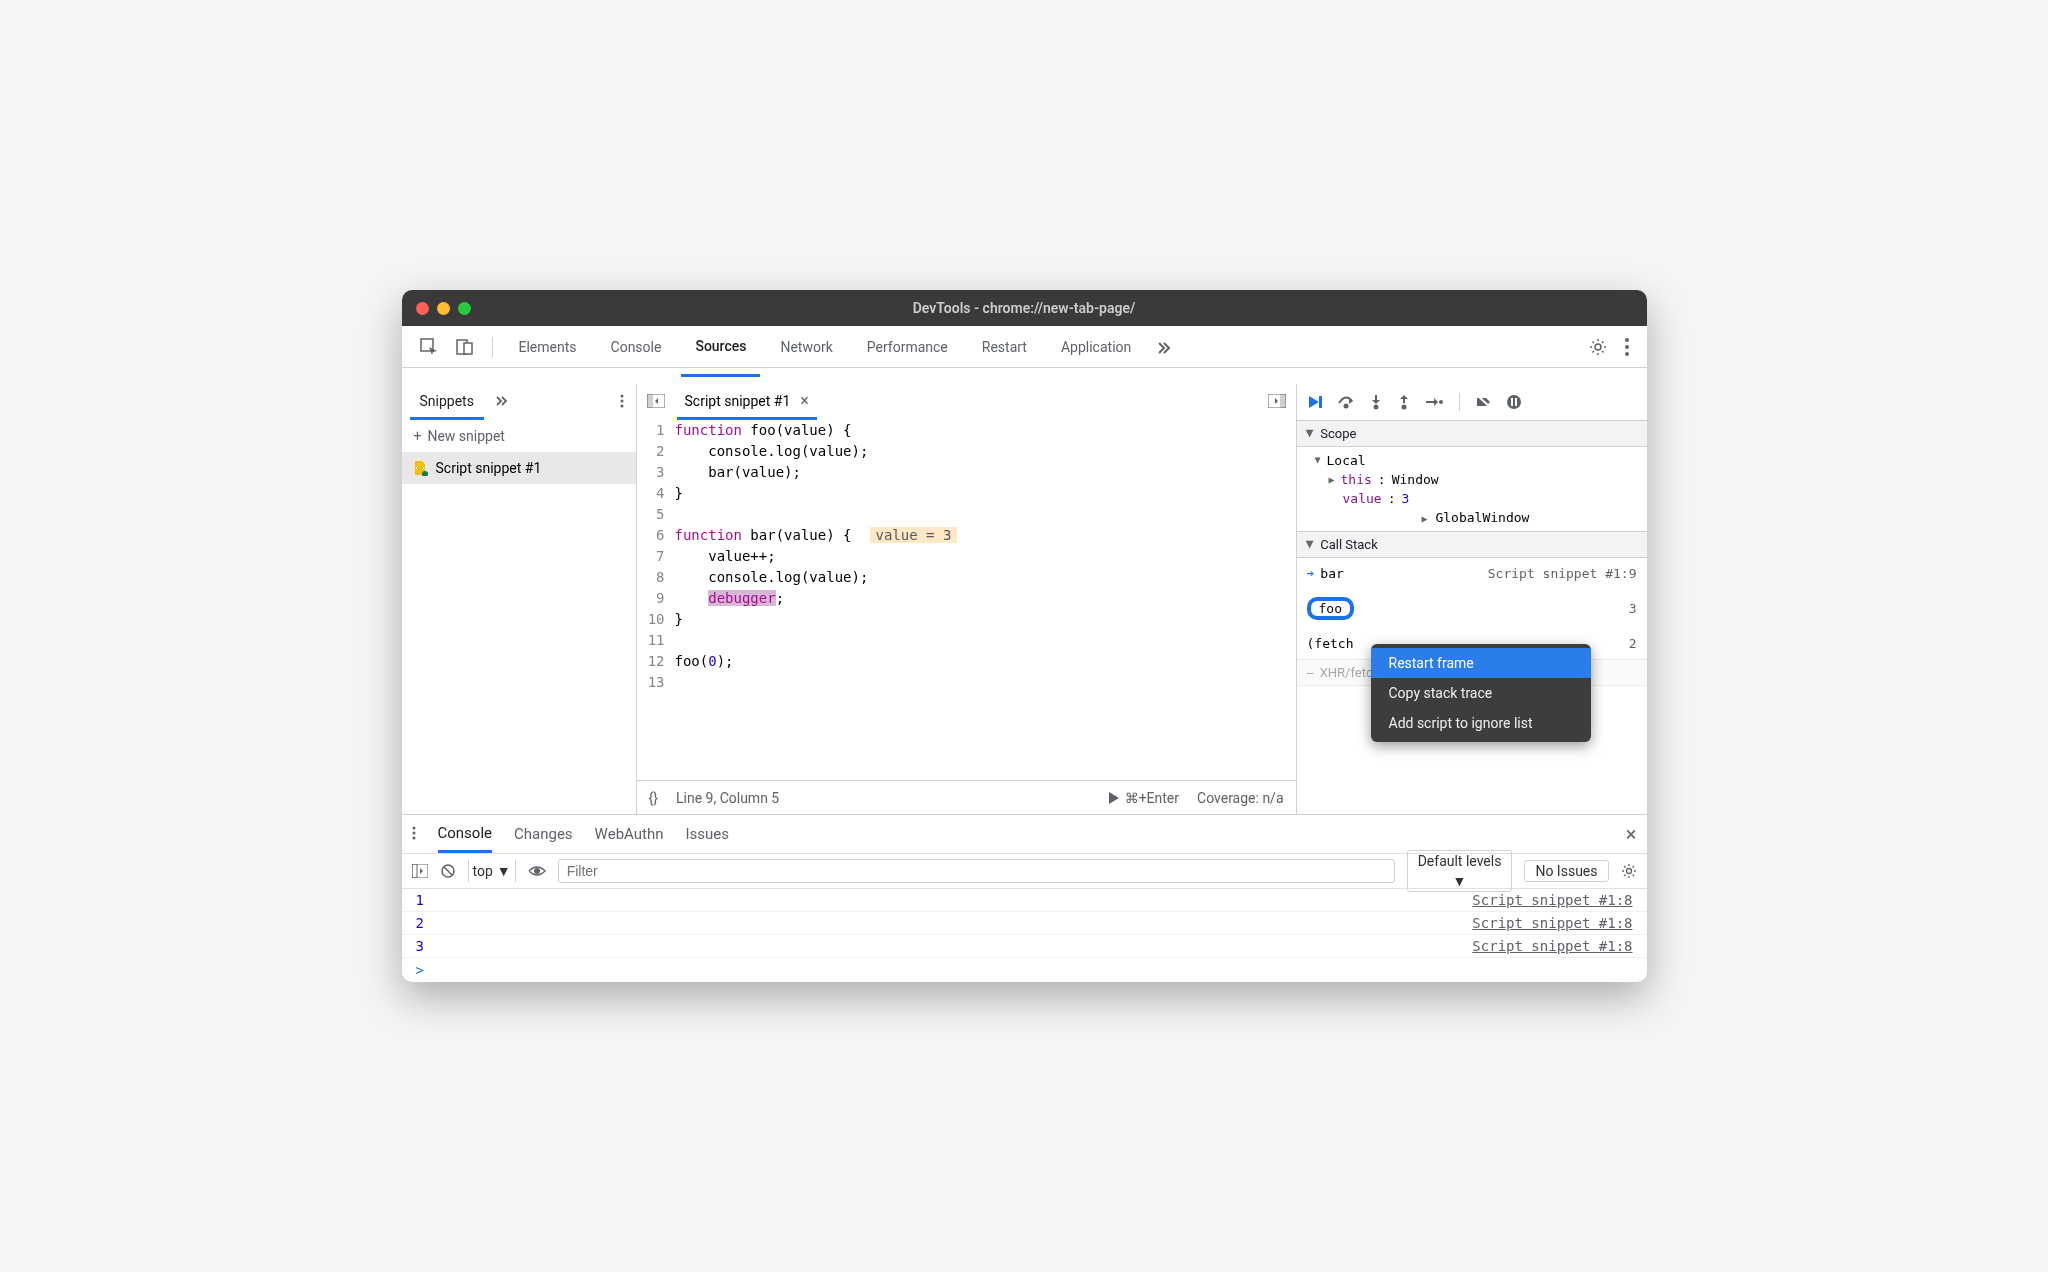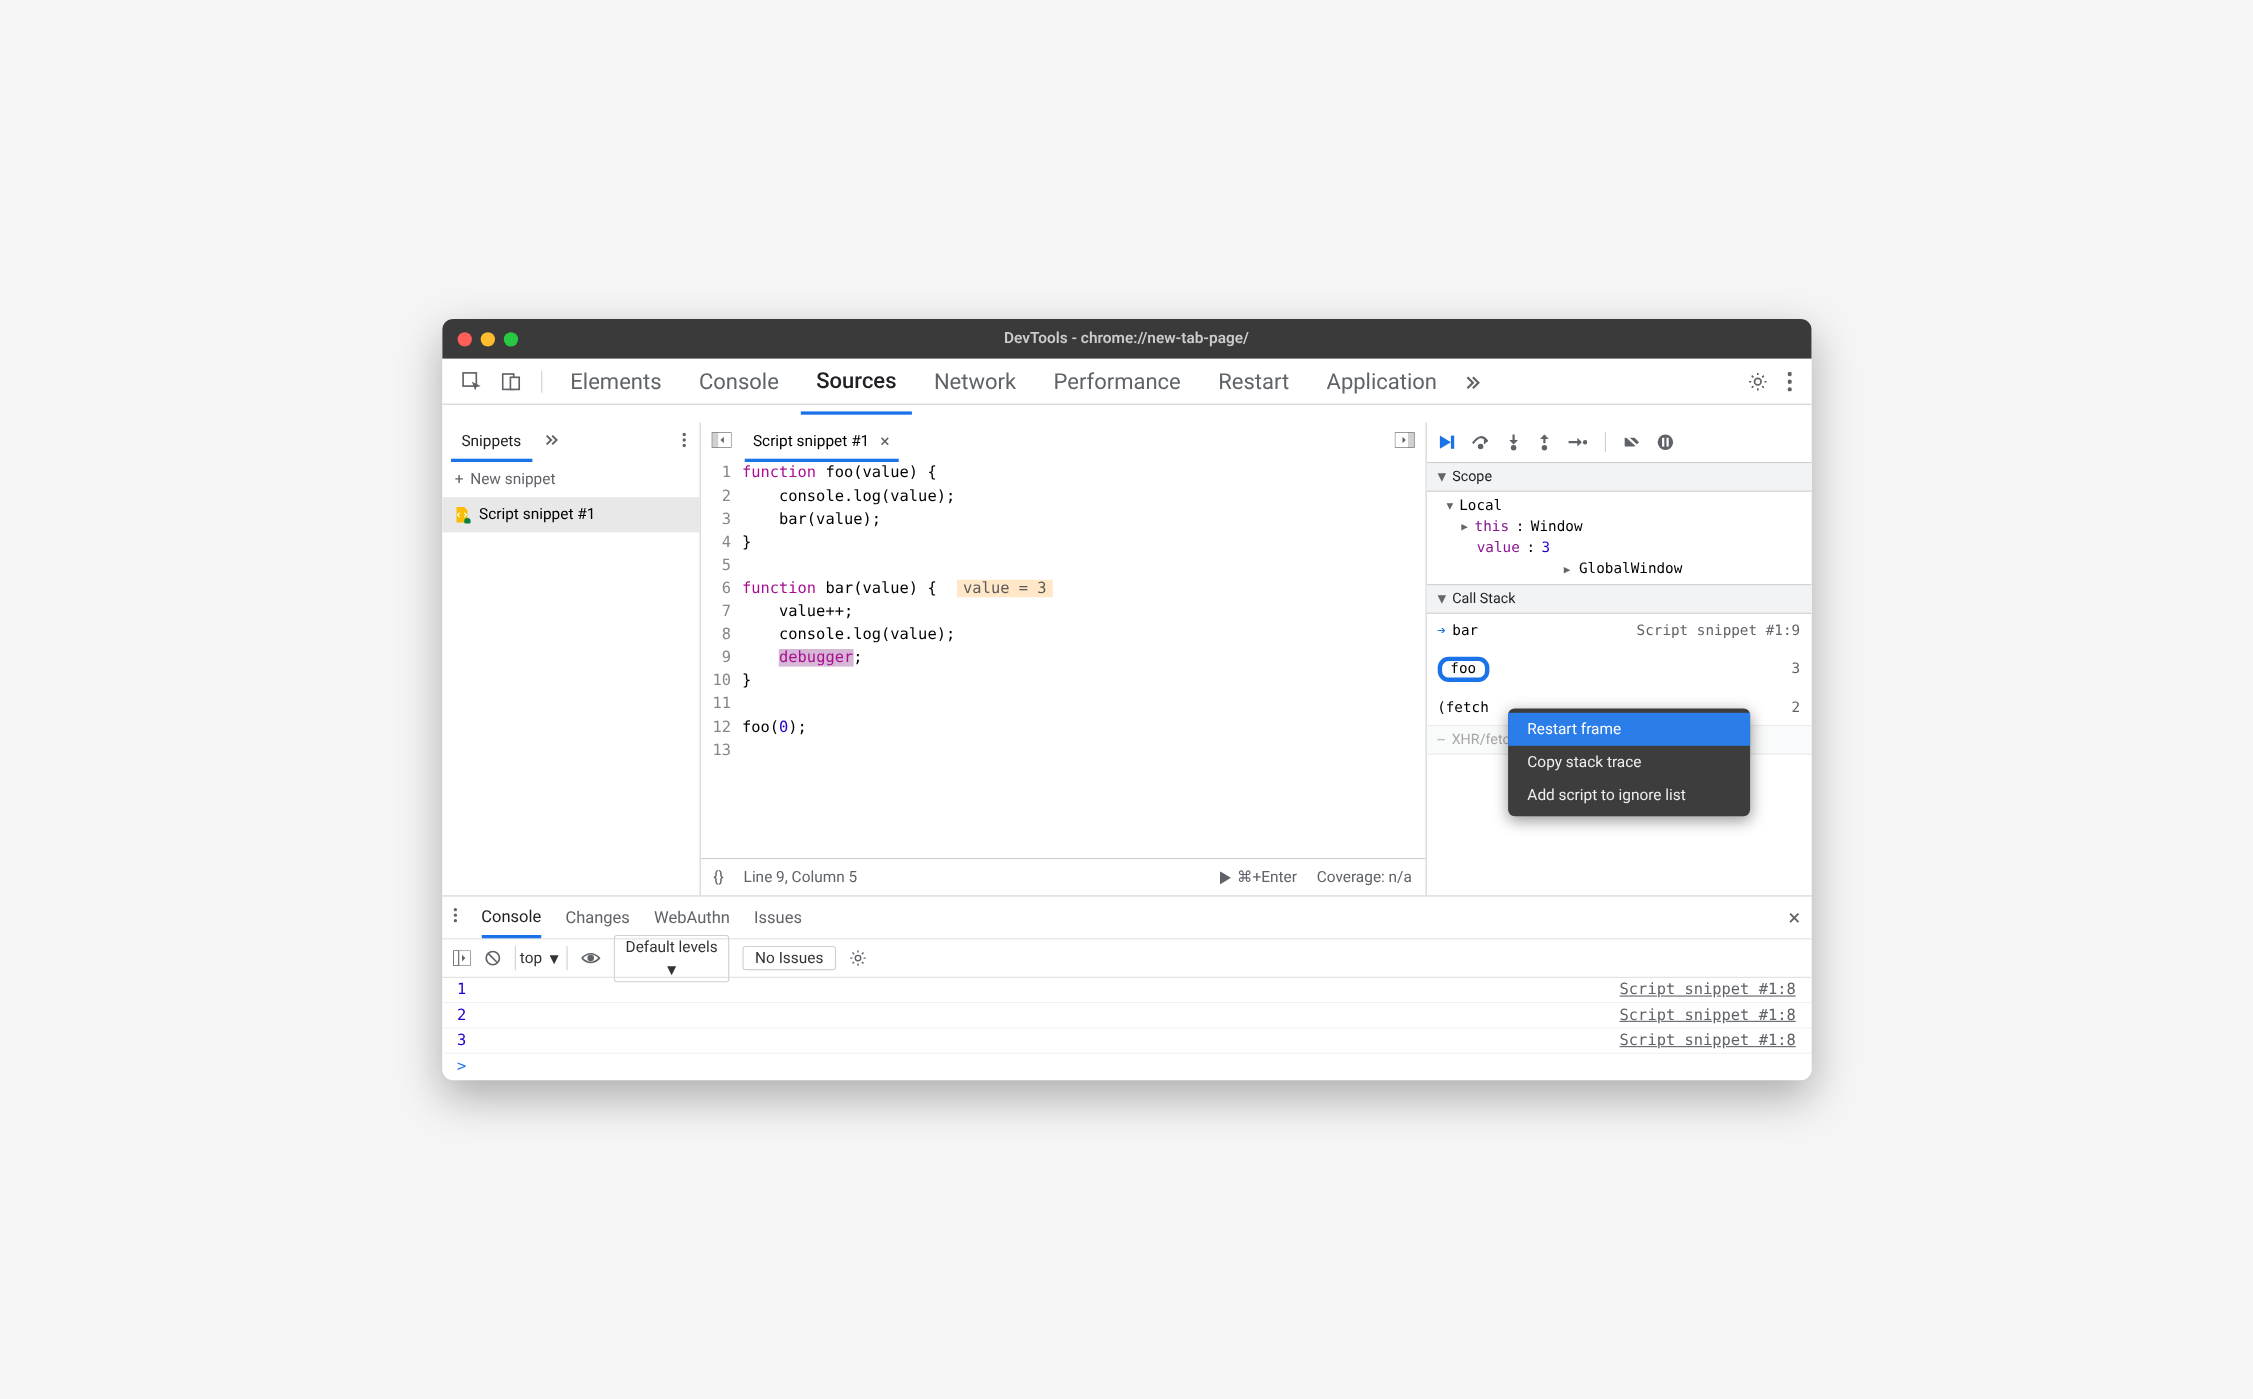--- a/index.html
+++ b/index.html
@@ -64,21 +64,21 @@
   width: 1px;
   height: 20px;
   background: #d0d0d0;
   margin: 0 6px;
 }
 .main-tab {
   padding: 0 14px;
   height: 59px;
   display: flex;
   align-items: center;
-  font-size: 20px;
+  font-size: 14px;
   color: #5f6368;
   cursor: pointer;
 }
 .main-tab.active {
   color: #202124;
   font-weight: 500;
   border-bottom: 3px solid #1a73e8;
   margin-bottom: -1px;
 }
 .spacer { flex: 1; }
@@ -690,20 +690,21 @@
       <div class="ctx">
         <span>top</span>
           <span>▼</span>
       </div>
       <div class="ct-btn">
         <svg width="18" height="12" viewBox="0 0 18 12">
             <circle cx="9" cy="6" r="3" fill="#5f6368"></circle>
             <path d="M1 6 Q9 -2 17 6 Q9 14 1 6" fill="none" stroke="#5f6368" stroke-width="1.5"></path>
           </svg>
       </div>
+      <input class="filter-input" placeholder="Filter" style="">
       <div class="levels-btn">
         <span>Default levels</span>
           <span>▼</span>
       </div>
       <div class="issues-btn">No Issues</div>
       <div class="ct-btn">
         <svg width="16" height="16" viewBox="0 0 16 16">
             <circle cx="8" cy="8" r="2.5" fill="none" stroke="#5f6368" stroke-width="1.3"></circle>
             <path d="M8 1 L8 3 M8 13 L8 15 M1 8 L3 8 M13 8 L15 8 M3 3 L4.5 4.5 M11.5 11.5 L13 13 M3 13 L4.5 11.5 M11.5 4.5 L13 3" stroke="#5f6368" stroke-width="1.3"></path>
           </svg>

